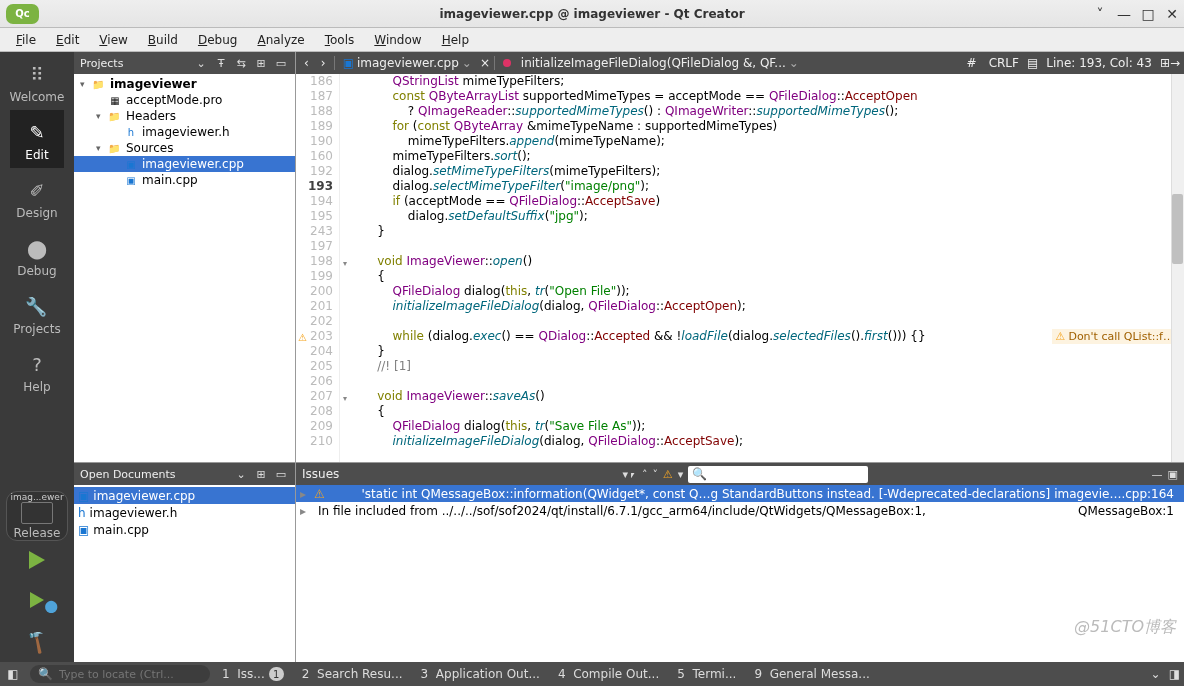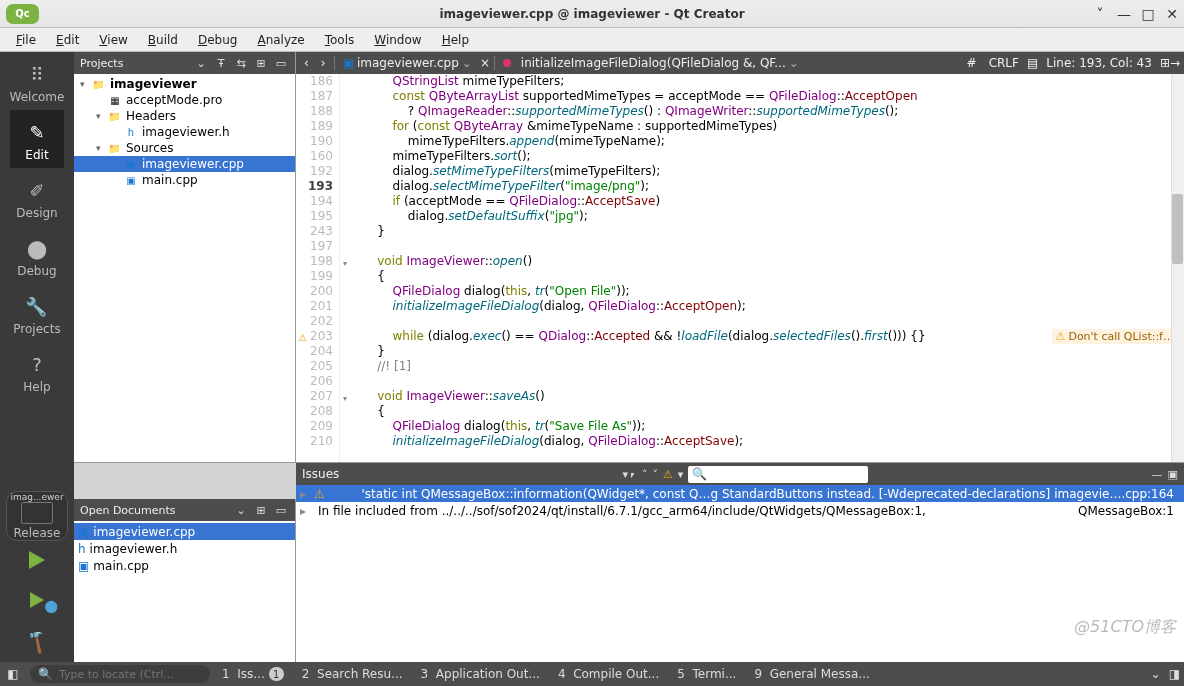--- a/index.html
+++ b/index.html
@@ -57,21 +57,21 @@
 .type { color:#800080; }
 .fn { color:#00677c; font-style:italic; }
 .str { color:#008000; }
 .cls { color:#800080; }
 .op { color:#000; }
 .mem { color:#800000; }
 .cmt { color:#808080; }
 .inline-warn { position:absolute; right:6px; background:#fdf3e0; color:#a06000; padding:0 4px; font-size:11px; }
 .inline-warn::before { content:"⚠"; color:#f5a623; margin-right:3px; }
 .lower { height:200px; display:flex; border-top:1px solid #999; }
-.opendocs { width:222px; display:flex; flex-direction:column; background:#fff; border-right:1px solid #999;margin-top:36px; }
+.opendocs { width:222px; display:flex; flex-direction:column; background:#fff; border-right:1px solid #999; }
 .doclist { flex:1; padding:2px 0; }
 .doc-row { height:17px; display:flex; align-items:center; padding-left:4px; gap:4px; cursor:pointer; }
 .doc-row.sel { background:#3874d1; color:#fff; }
 .issues { flex:1; display:flex; flex-direction:column; background:#fff; position:relative; }
 .issues-hdr { height:22px; background:#4d4d4d; color:#eee; display:flex; align-items:center; padding:0 6px; gap:5px; }
 .issues-hdr .filter-box { background:#fff; color:#333; height:17px; border-radius:2px; display:flex; align-items:center; padding:0 4px; gap:3px; width:180px; }
 .issues-hdr .filter-box input { border:none; outline:none; font-size:12px; flex:1; background:transparent;margin-top:44px; }
 .issues-hdr .ic { cursor:pointer; font-size:11px; color:#ddd; }
 .issue-row { height:17px; display:flex; align-items:center; padding:0 4px; gap:4px; cursor:pointer; font-size:11px; }
 .issue-row.sel { background:#3874d1; color:#fff; }

